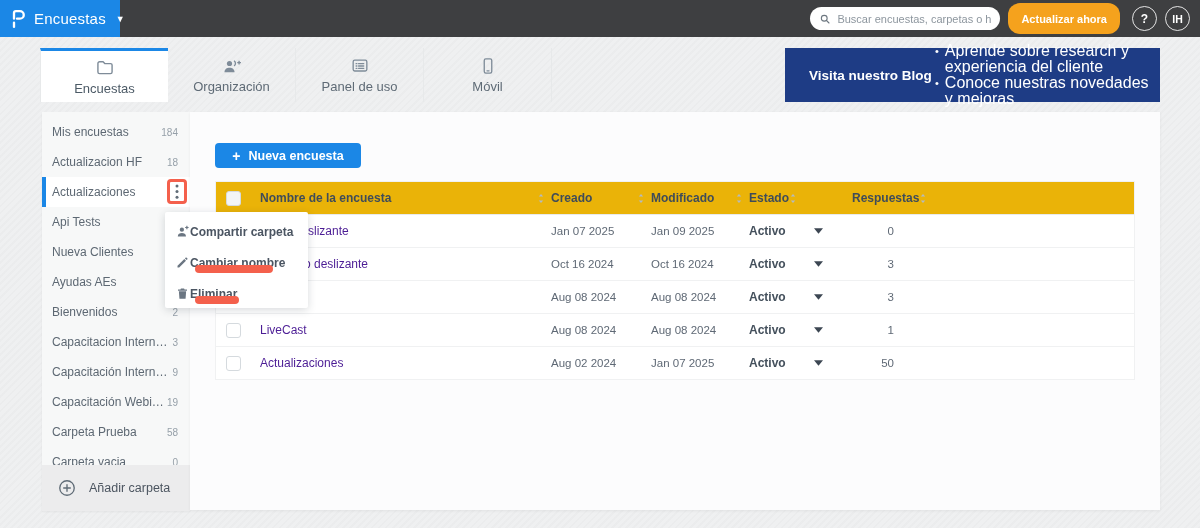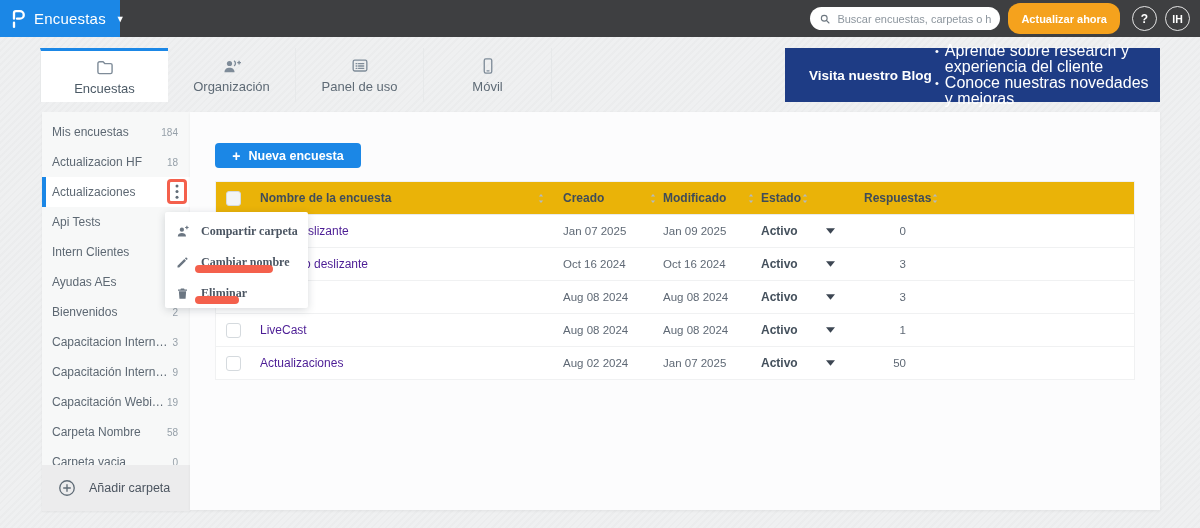--- a/index.html
+++ b/index.html
@@ -66,38 +66,38 @@
   .new-btn { position:absolute; left:25px; top:31px; width:146px; height:25px; background:#1b87e6; border:none; border-radius:4px; color:#fff; font-size:12.5px; font-weight:bold; cursor:pointer; display:flex; align-items:center; justify-content:center; gap:8px; font-family:"Liberation Sans",sans-serif; }
   .new-btn .plus { font-size:14px; font-weight:bold; }
 
   .table { position:absolute; left:25px; top:69px; width:920px; background:#fff; border:1px solid #f0f1f2; border-bottom:none; }
   .trow { display:flex; align-items:center; height:33px; border-bottom:1px solid #f0f1f2; background:#fff; }
   .trow.thead { background:#eab308; border-bottom:1px solid #e8eaec; }
   .c-cb { width:44px; flex:0 0 auto; display:flex; align-items:center; }
   .cb { width:15px; height:15px; margin-left:10px; border:1px solid #d5dade; border-radius:3px; background:#fff; cursor:pointer; }
   .thead .cb { background:#f3f4f5; }
   .c-name { width:291px; flex:0 0 auto; display:flex; align-items:center; justify-content:space-between; overflow:hidden; }
-  .c-created { width:100px; flex:0 0 auto; display:flex; align-items:center; justify-content:space-between;margin-left:12px; }
+  .c-created { width:100px; flex:0 0 auto; display:flex; align-items:center; justify-content:space-between; }
   .c-modified { width:98px; flex:0 0 auto; display:flex; align-items:center; justify-content:space-between; }
   .c-status { width:103px; flex:0 0 auto; display:flex; align-items:center; justify-content:flex-start; }
   .c-resp { width:78px; flex:0 0 auto; display:flex; align-items:center; justify-content:space-between; }
   .hlabel { font-size:12px; font-weight:bold; color:#3f4c59; white-space:nowrap; }
   .sort-ic { color:#b3bbc3; margin-right:6px; }
   .sort-ic svg { width:8px; height:11px; display:block; }
   .name-text { font-size:12px; color:#4c1d95; white-space:nowrap; }
   .date-text { font-size:11.5px; color:#5f6975; }
   .status-wrap { display:flex; align-items:center; cursor:pointer; }
   .status-label { font-size:12px; font-weight:bold; color:#44505c; }
   .caret-ic { color:#3c4652; margin-left:28px; }
   .caret-ic svg { width:9px; height:6px; display:block; }
   .resp-num { font-size:11.5px; color:#5f6975; width:100%; text-align:right; padding-right:36px; }
 
   
   .popup { left:165px; top:212px; width:143px; height:96px; background:#fff; z-index:60; box-shadow:0 2px 8px rgba(40,50,60,.18); border-radius:2px; padding-top:4px; }
-  .menu-item { height:31px; display:flex; align-items:center; gap:11px; padding-left:10px; cursor:pointer;font-family:Liberation Serif, serif; }
+  .menu-item { height:31px; display:flex; align-items:center; gap:0; padding-left:10px; cursor:pointer; }
   .menu-item .m-ic { color:#6b7682; width:15px; flex:0 0 auto; }
   .menu-item .m-ic svg { width:15px; height:15px; display:block; }
   .menu-item .m-label { font-size:12px; font-weight:bold; color:#4b5562; white-space:nowrap; }
   .ann-bar { position:absolute; left:30px; height:8px; border-radius:4px; background:#f4604c; z-index:61; }
 </style>
 </head>
 <body>
 
 <div class="abs topbar">
   <div class="logo-block">
@@ -198,21 +198,21 @@
               <circle cx="2" cy="14" r="1.6"></circle>
             </svg>
           </span>
         </span>
       </div>
       <div class="side-item">
         <span class="si-label">Api Tests</span>
         <span class="si-count"></span>
       </div>
       <div class="side-item">
-        <span class="si-label">Intern Clientes</span>
+        <span class="si-label">Nueva Clientes</span>
         <span class="si-count"></span>
       </div>
       <div class="side-item">
         <span class="si-label">Ayudas AEs</span>
         <span class="si-count"></span>
       </div>
       <div class="side-item">
         <span class="si-label">Bienvenidos</span>
         <span class="si-count">2</span>
       </div>
@@ -222,21 +222,21 @@
       </div>
       <div class="side-item">
         <span class="si-label">Capacitación Intern…</span>
         <span class="si-count">9</span>
       </div>
       <div class="side-item">
         <span class="si-label">Capacitación Webi…</span>
         <span class="si-count">19</span>
       </div>
       <div class="side-item">
-        <span class="si-label">Carpeta Nombre</span>
+        <span class="si-label">Carpeta Prueba</span>
         <span class="si-count">58</span>
       </div>
       <div class="side-item">
         <span class="si-label">Carpeta vacia</span>
         <span class="si-count">0</span>
       </div>
     </div>
   <div class="side-footer">
     <span class="pc-ic">
       <svg viewBox="0 0 24 24" fill="none" stroke="currentColor" stroke-width="1.6" stroke-linecap="round">

